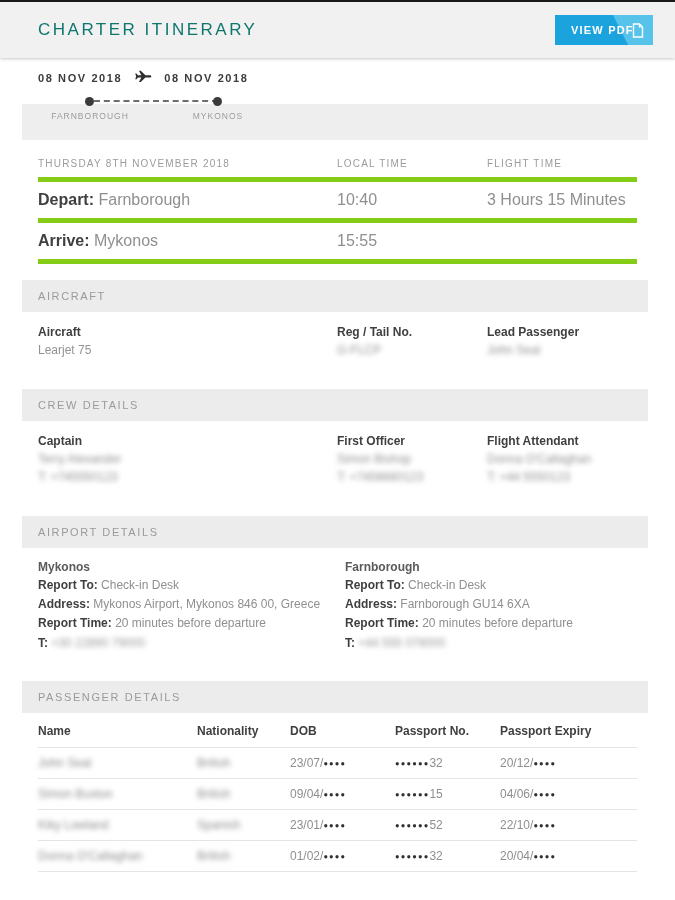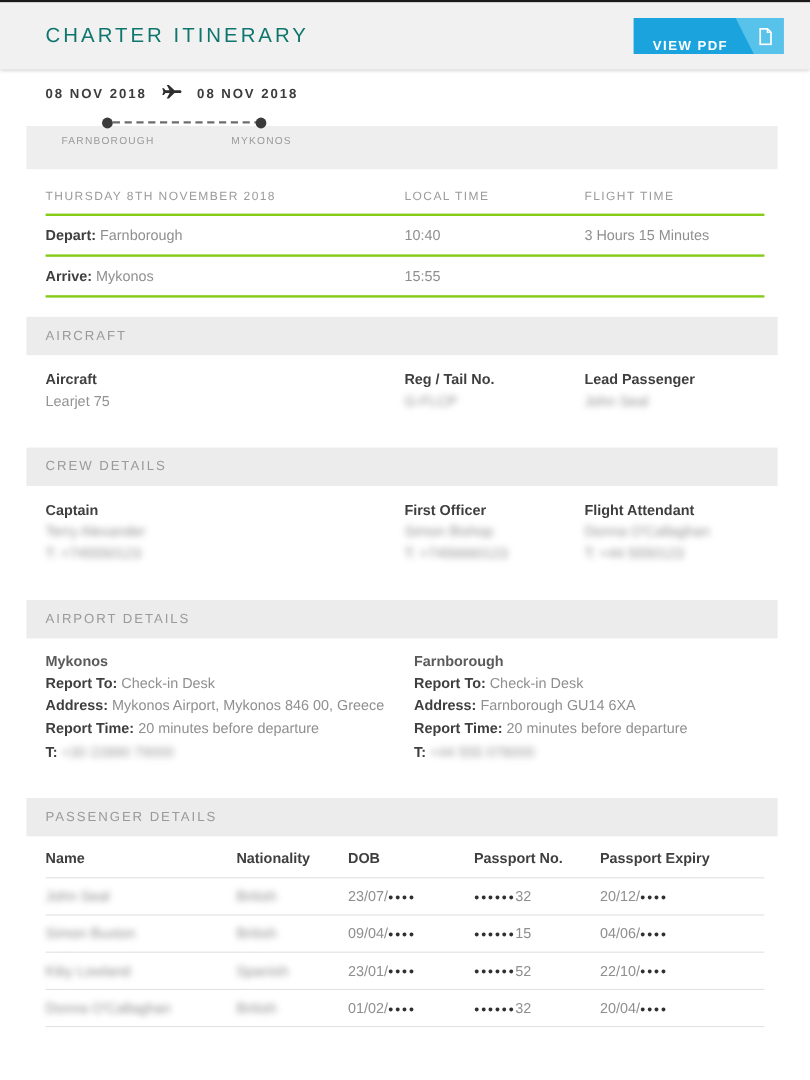--- a/index.html
+++ b/index.html
@@ -13,21 +13,21 @@
     box-shadow:0 1px 3px rgba(0,0,0,.22); position:relative; z-index:2; }
   .page-title { font-size:17px; color:#0f766e; letter-spacing:2.5px; font-weight:400; }
   .btn-group { display:flex; gap:8px; }
   .btn { position:relative; height:30px; display:flex; align-items:center;
     background:#1ba3de; cursor:pointer; }
   .btn .lbl { color:#fff; font-size:11px; font-weight:bold; letter-spacing:1.2px;
     padding:0 16px; position:relative; z-index:1; }
   .btn .seg { position:absolute; right:0; top:0; bottom:0; width:40px;
     background:#58c3ea; clip-path:polygon(0 0,100% 0,100% 100%,38% 100%);
     display:flex; align-items:center; justify-content:flex-end; padding-right:9px; }
-  .btn.viewpdf { width:125px;align-items:flex-end; }
+  .btn.viewpdf { width:98px; }
   .btn.share { width:97px; }
 
   
   .daterow { display:flex; align-items:center; gap:12px; padding:11px 0 9px 38px; }
   .date { font-size:11px; font-weight:bold; color:#3c3c3c; letter-spacing:1.6px; }
   .timeline { position:relative; margin:8px 27px 0 22px; background:#eeeeee; height:36px; }
   .tl-dash { position:absolute; top:-4px; left:72px; width:124px;
     border-top:2px dashed #6d6d6d; }
   .tl-dot { position:absolute; top:-7px; width:9px; height:9px; border-radius:50%;
     background:#3a3a3a; }
@@ -35,25 +35,25 @@
   .tl-label { position:absolute; top:7px; font-size:8.5px; color:#9b9b9b;
     letter-spacing:1px; transform:translateX(-50%); }
   .tl-label.l1 { left:68px; } .tl-label.l2 { left:196px; }
 
   .content { padding:0 38px; }
   .passengers { margin-top:18px; font-size:13.5px; font-weight:bold; color:#3d3d3d; }
 
   
   .ftable { margin-top:10px; }
   .frow { display:grid; grid-template-columns:299px 150px 1fr; align-items:center;
-    border-bottom:2px solid #84cc16; }
+    border-bottom:5px solid #84cc16; }
   .frow.head { padding:8px 0; }
   .frow.body { padding:9px 0; }
   .fh { font-size:10px; color:#9b9b9b; letter-spacing:1.2px; }
-  .fl { font-size:12px; }
+  .fl { font-size:16px; }
   .blabel { font-weight:bold; color:#3f3f3f; }
   .gval { color:#8f8f8f; }
 
   
   .secbar { margin:16px 27px 0 22px; background:#ececec; padding:10px 16px;
     font-size:11px; letter-spacing:1.6px; color:#9a9a9a; }
 
   
   .grid3 { display:grid; grid-template-columns:299px 150px 1fr; padding:13px 38px 16px; }
   .info .ilabel { font-size:12px; font-weight:bold; color:#3f3f3f; }

